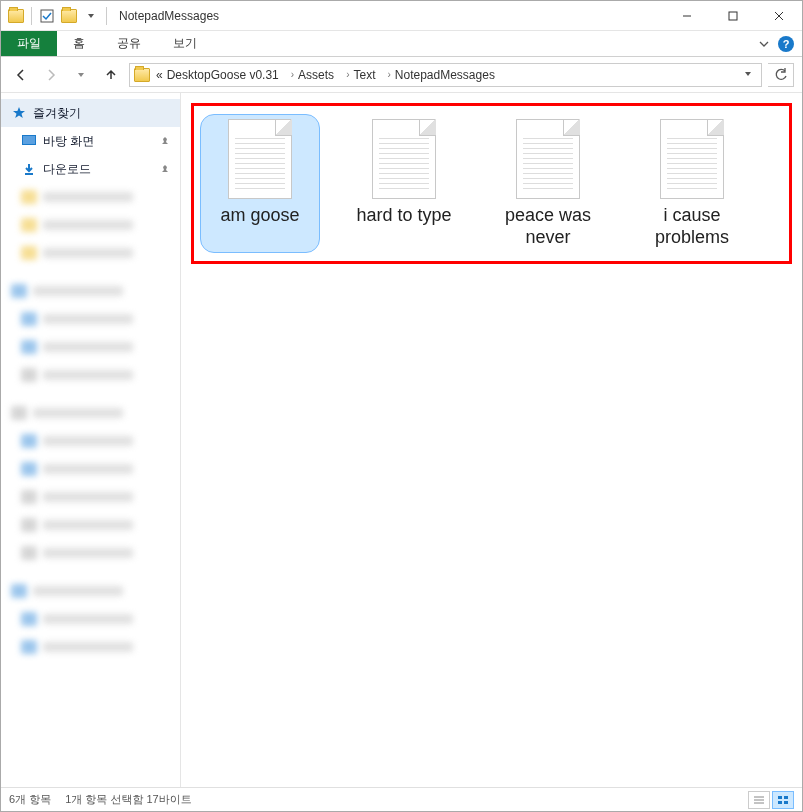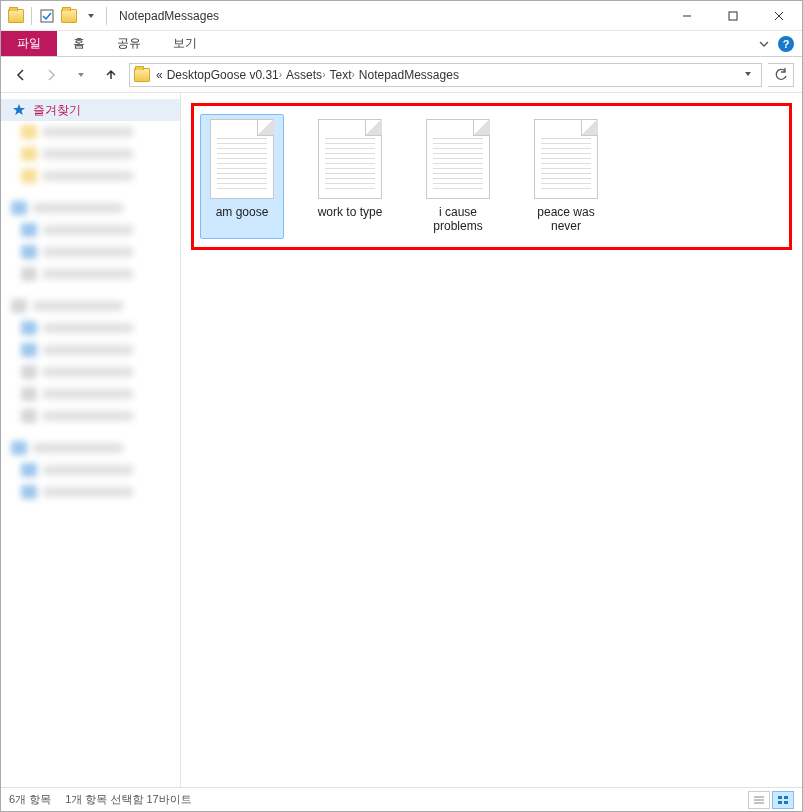--- a/index.html
+++ b/index.html
@@ -13,57 +13,57 @@
 .folder-small::before { content:""; position:absolute; top:-3px; left:0; width:7px; height:3px; background:#f1c94e; border:1px solid #d4a929; border-bottom:none; border-radius:1px 1px 0 0;}
 .qat-sep { width:1px; height:18px; background:#ccc; margin:0 2px; }
 .checkbox-icon svg, .triangle-icon svg { display:block; }
 .title-text { margin-left: 10px; font-size: 12px; color: #333; }
 .win-controls { margin-left: auto; display: flex; }
 .win-btn { width: 46px; height: 30px; display:flex; align-items:center; justify-content:center; font-size: 12px; color:#333; }
 
 
 .ribbon { height: 26px; display: flex; align-items: stretch; border-bottom: 1px solid #d0d0d0; }
 .ribbon-tab { padding: 0 16px; font-size: 12px; display:flex; align-items:center; color:#333; }
-.ribbon-tab.file { background:#be185d; color:#fff; }
+.ribbon-tab.file { background:#15803d; color:#fff; }
 .ribbon-right { margin-left:auto; display:flex; align-items:center; padding-right:8px; gap:8px; }
 .chevron-down svg { display:block; }
 .help-icon { width:16px; height:16px; border-radius:50%; background:#1979ca; color:#fff; font-size:11px; display:flex; align-items:center; justify-content:center; font-weight:bold; }
 
 
 .navbar { height: 36px; display:flex; align-items:center; padding: 4px 8px; gap:6px; border-bottom:1px solid #e5e5e5; }
 .nav-arrow { width:24px; height:24px; display:flex; align-items:center; justify-content:center; color:#888; }
 .nav-arrow.enabled { color:#333; }
 .addressbar { flex:1; height:24px; border:1px solid #ccc; display:flex; align-items:center; padding:0 4px; gap:6px; font-size:12px; color:#333; }
 .breadcrumb { display:flex; align-items:center; gap:4px; overflow:hidden; white-space:nowrap; }
-.crumb { display:flex; align-items:center; gap:0; }
+.crumb { display:flex; align-items:center; gap:12px; }
 .crumb-sep { color:#777; font-size:10px; }
 .addr-dropdown { margin-left:auto; color:#555; padding:0 4px;}
 .refresh-btn { width:26px; height:24px; border:1px solid #ccc; border-left:none; display:flex; align-items:center; justify-content:center; }
 .searchbox { width:160px; height:24px; border:1px solid #ccc; display:flex; align-items:center; padding:0 6px; font-size:12px; color:#888; gap:4px;}
 .searchbox input { border:none; outline:none; flex:1; font-size:12px; color:#888; background:transparent;}
 .search-icon { color:#888; }
 
 
 .body { flex:1; display:flex; min-height:0; }
 .sidebar { width:180px; border-right:1px solid #e5e5e5; padding:6px 0; overflow:hidden; }
-.side-item { height:22px; display:flex; align-items:center; gap:6px; padding:0 10px 0 20px; font-size:12px; color:#be185d; position:relative;}
+.side-item { height:28px; display:flex; align-items:center; gap:6px; padding:0 10px 0 20px; font-size:12px; color:#0f172a; position:relative;}
 .side-item.header { background:#e6eef7; font-weight:400; padding-left:10px;}
 .side-item .pin { margin-left:auto; }
 .side-icon { width:16px; height:16px; display:flex; align-items:center; justify-content:center; }
 .star-icon { color:#1979ca; }
 .side-blur { filter: blur(3px); opacity:0.6; }
 .side-group { margin-top:10px; }
 .blur-block { width: 16px; height:14px; background:#5aa0e0; border-radius:2px;}
 .blur-block.yellow { background:#f1c94e;}
 .blur-block.grey { background:#bbb;}
 .blur-text { width: 90px; height:10px; background:#ccc; border-radius:2px;}
 
 .content { flex:1; padding:10px; position:relative; overflow:auto; }
 .red-border { border:3px solid red; padding:8px 6px; display:flex; flex-wrap:wrap; gap:20px 24px; align-content:flex-start; }
-.file-item { width:84px; text-align:center; font-size:12px; color:#222; padding:4px; border:1px solid transparent; border-radius:2px;}
+.file-item { width:120px; text-align:center; font-size:18px; color:#222; padding:4px; border:1px solid transparent; border-radius:14px;}
 .file-item.selected { background:#cde8ff; border:1px solid #7abdff; }
 .file-thumb { width:64px; height:80px; margin:0 auto 6px; background:#fff; border:1px solid #c8c8c8; position:relative; }
 .file-thumb::before { content:""; position:absolute; right:-1px; top:-1px; width:16px; height:16px; background:linear-gradient(135deg, transparent 49%, #e0e0e0 50%); border-left:1px solid #c8c8c8; border-bottom:1px solid #c8c8c8;}
 .file-lines { position:absolute; left:6px; right:6px; top:18px; bottom:6px; background: repeating-linear-gradient(#ddd 0, #ddd 1px, transparent 1px, transparent 5px);}
 .file-label { line-height:1.2; word-break:break-word; }
 
 
 .statusbar { height:24px; border-top:1px solid #e0e0e0; display:flex; align-items:center; font-size:11px; color:#555; padding:0 8px; gap:14px;}
 .status-right { margin-left:auto; display:flex; gap:2px;}
 .view-btn { width:22px; height:18px; border:1px solid #ccc; display:flex; align-items:center; justify-content:center; font-size:10px; color:#555;}
@@ -192,20 +192,48 @@
 <div class="body">
   <div class="sidebar">
     <div class="side-item header">
       <span class="side-icon star-icon">
           <svg width="14" height="14" viewBox="0 0 14 14">
             <path d="M7 1 L8.6 5 L13 5 L9.5 7.8 L10.8 12 L7 9.5 L3.2 12 L4.5 7.8 L1 5 L5.4 5 Z" fill="#1979ca"></path>
           </svg>
         </span>
       <span>즐겨찾기</span>
     </div>
+    <div class="side-item">
+      <span class="side-icon">
+          <svg width="14" height="12">
+            <rect x="0" y="0" width="14" height="10" fill="#1979ca"></rect>
+            <rect x="1" y="1" width="12" height="8" fill="#5aa0e0"></rect>
+          </svg>
+        </span>
+      <span>바탕 화면</span>
+      <span class="pin">
+          <svg width="10" height="10">
+            <path d="M5 1 L7 3 L6 6 L8 8 L5 8 L5 10 L5 8 L2 8 L4 6 L3 3 Z" fill="#888"></path>
+          </svg>
+        </span>
+    </div>
+    <div class="side-item">
+      <span class="side-icon">
+          <svg width="14" height="14">
+            <path d="M7 2 L7 9 M4 6 L7 9 L10 6" fill="none" stroke="#1979ca" stroke-width="2"></path>
+            <line x1="3" y1="12" x2="11" y2="12" stroke="#1979ca" stroke-width="2"></line>
+          </svg>
+        </span>
+      <span>다운로드</span>
+      <span class="pin">
+          <svg width="10" height="10">
+            <path d="M5 1 L7 3 L6 6 L8 8 L5 8 L5 10 L5 8 L2 8 L4 6 L3 3 Z" fill="#888"></path>
+          </svg>
+        </span>
+    </div>
 
     <div class="side-item side-blur">
         <span class="blur-block yellow"></span>
         <span class="blur-text"></span>
         <span class="pin"></span>
       </div>
     <div class="side-item side-blur">
         <span class="blur-block yellow"></span>
         <span class="blur-text"></span>
         <span class="pin"></span>
@@ -282,33 +310,33 @@
     <div class="file-item selected">
           <div class="file-thumb">
             <div class="file-lines"></div>
           </div>
           <div class="file-label">am goose</div>
         </div>
         <div class="file-item">
           <div class="file-thumb">
             <div class="file-lines"></div>
           </div>
-          <div class="file-label">work to type</div>
+          <div class="file-label">hard to type</div>
+        </div>
+        <div class="file-item">
+          <div class="file-thumb">
+            <div class="file-lines"></div>
+          </div>
+          <div class="file-label">peace was never</div>
         </div>
         <div class="file-item">
           <div class="file-thumb">
             <div class="file-lines"></div>
           </div>
           <div class="file-label">i cause problems</div>
-        </div>
-        <div class="file-item">
-          <div class="file-thumb">
-            <div class="file-lines"></div>
-          </div>
-          <div class="file-label">peace was never</div>
         </div>
       </div>
   </div>
 </div>
 
 <div class="statusbar">
   <span>6개 항목</span>
   <span>1개 항목 선택함 17바이트</span>
   <div class="status-right">
     <div class="view-btn">

